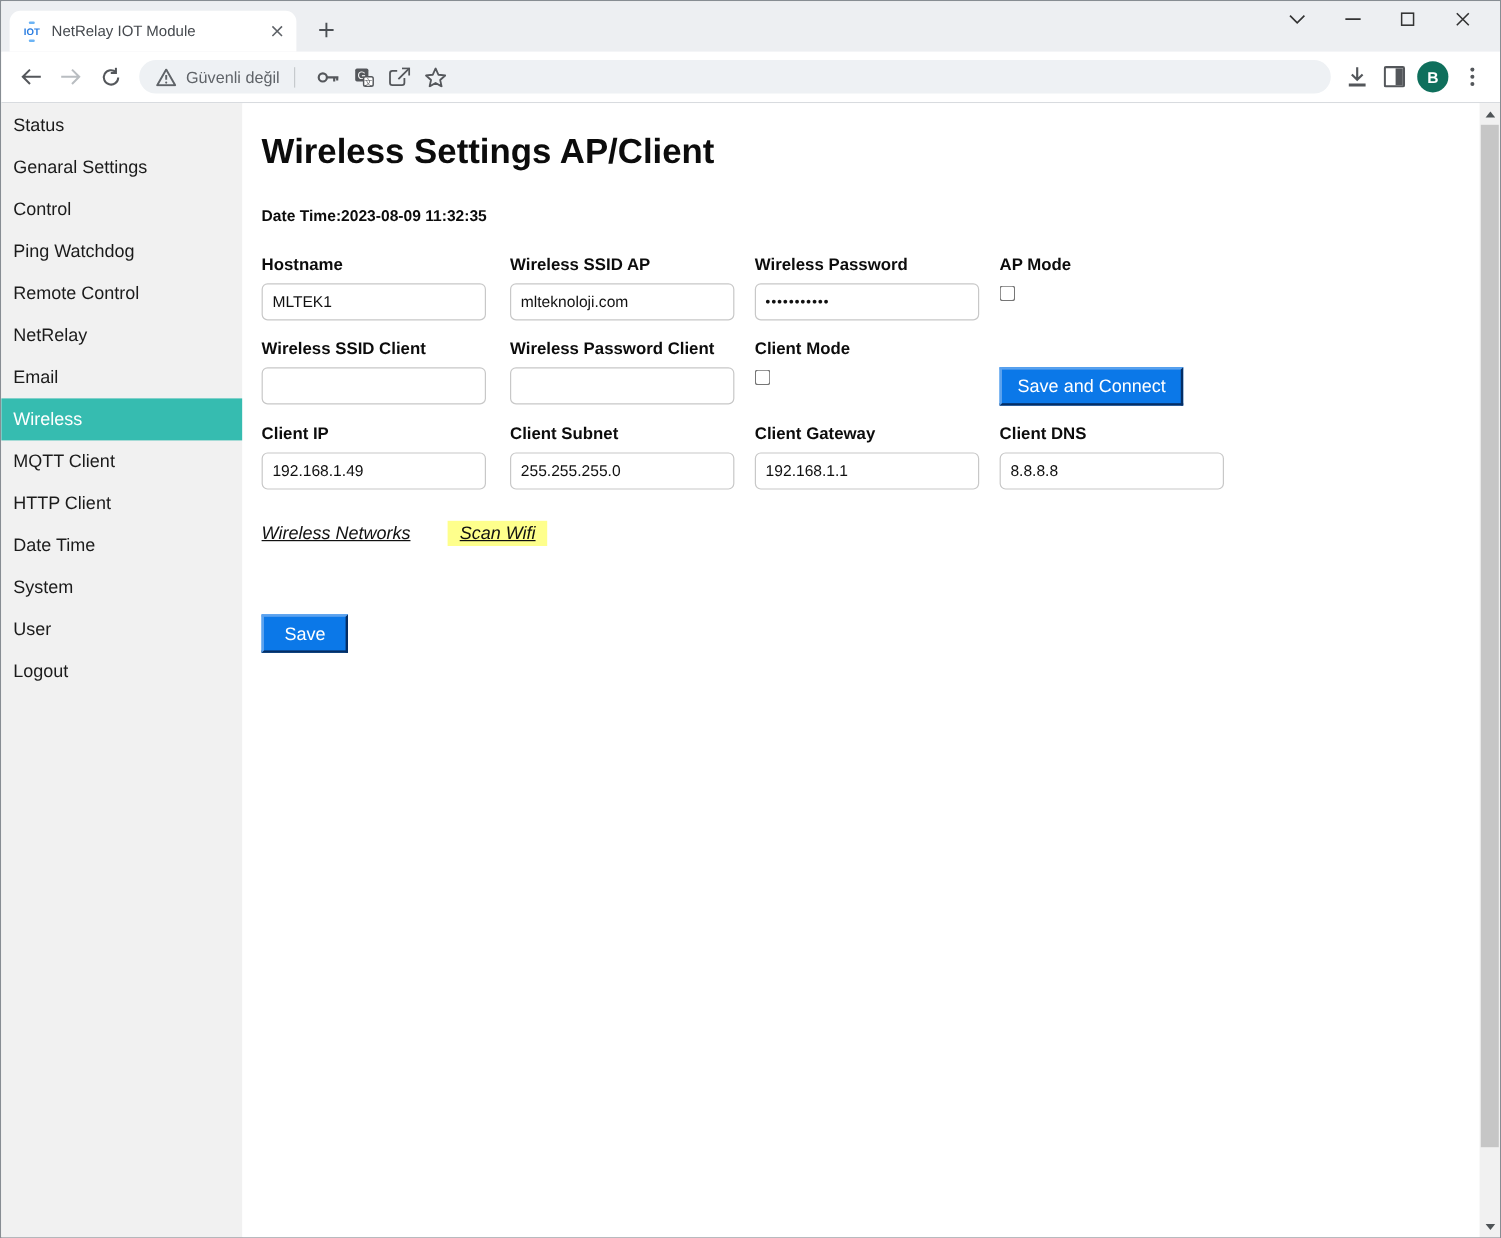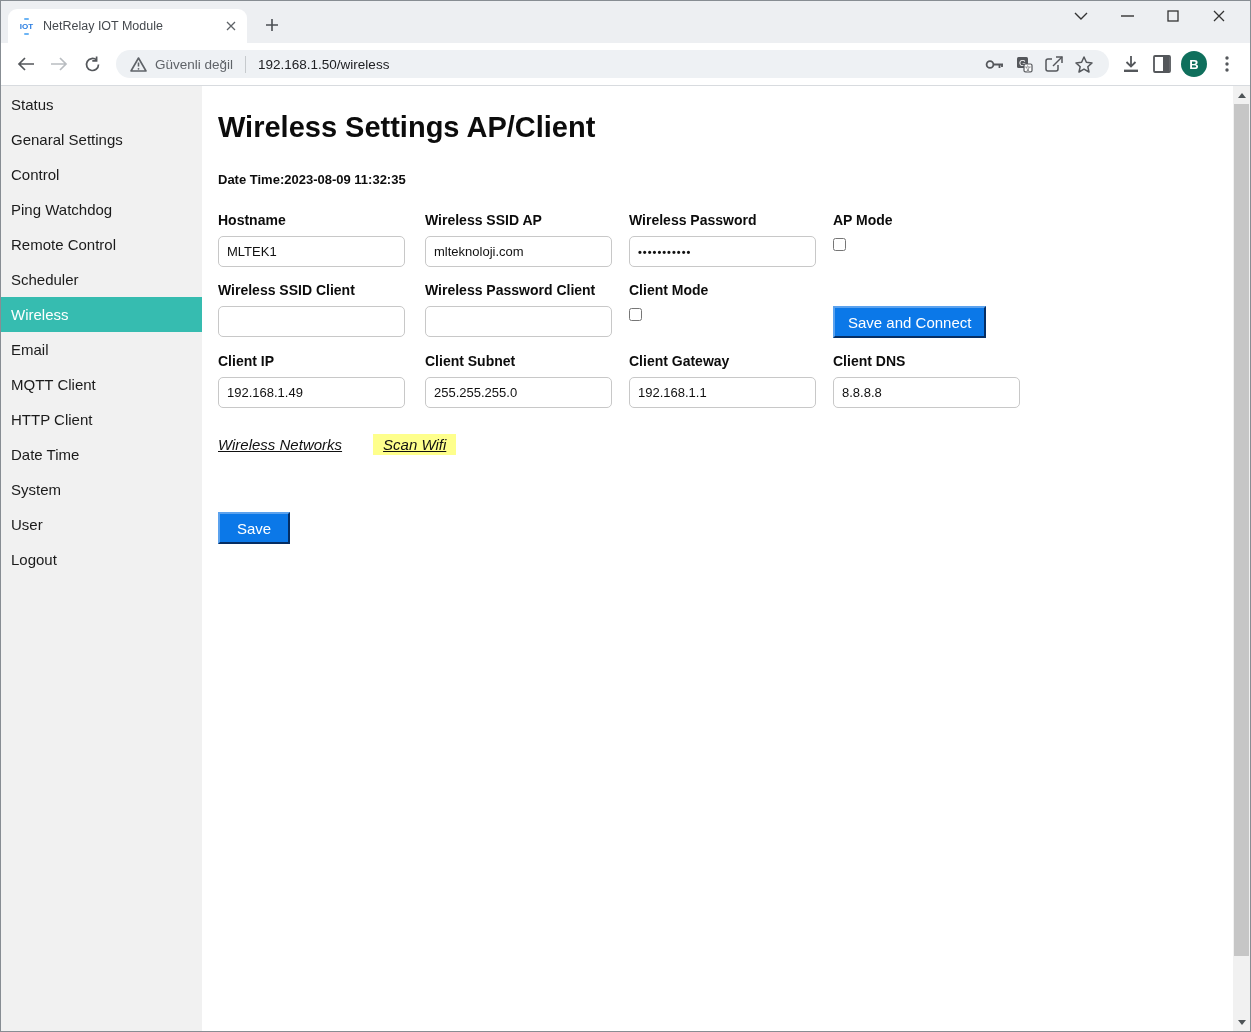--- a/index.html
+++ b/index.html
@@ -146,21 +146,20 @@
     <div class="omnibox">
       <span style="color:#5f6368;">
         <svg width="17" height="15" viewBox="0 0 17 15">
             <path d="M8.5 1 L16 14 H1 Z" fill="none" stroke="currentColor" stroke-width="1.6" stroke-linejoin="round"></path>
             <path d="M8.5 5.5 V9.5" stroke="currentColor" stroke-width="1.6"></path>
             <circle cx="8.5" cy="11.8" r="0.9" fill="currentColor"></circle>
           </svg>
       </span>
       <span class="sec-label">Güvenli değil</span>
       <span class="omni-sep"></span>
-      <span class="url">192.168.1.50/wireless</span>
 
       <span class="omni-icon">
         <svg width="19" height="11" viewBox="0 0 19 11">
             <circle cx="5" cy="5.5" r="3.4" fill="none" stroke="currentColor" stroke-width="1.8"></circle>
             <path d="M8.5 5.5 H18 M14.5 5.5 V9 M17 5.5 V8" stroke="currentColor" stroke-width="1.8"></path>
           </svg>
       </span>
       <span class="omni-icon">
         <svg width="17" height="17" viewBox="0 0 17 17">
             <rect x="1" y="1" width="11" height="11" rx="1.5" fill="currentColor"></rect>
@@ -207,23 +206,23 @@
     </div>
   </div>
 
   <div class="page">
     <div class="sidebar">
       <div class="side-item">Status</div>
       <div class="side-item">Genaral Settings</div>
       <div class="side-item">Control</div>
       <div class="side-item">Ping Watchdog</div>
       <div class="side-item">Remote Control</div>
-      <div class="side-item">Scheduler</div>
+      <div class="side-item">NetRelay</div>
+      <div class="side-item">Email</div>
       <div class="side-item active">Wireless</div>
-      <div class="side-item">Email</div>
       <div class="side-item">MQTT Client</div>
       <div class="side-item">HTTP Client</div>
       <div class="side-item">Date Time</div>
       <div class="side-item">System</div>
       <div class="side-item">User</div>
       <div class="side-item">Logout</div>
     </div>
 
     <div class="main">
       <div class="page-title">Wireless Settings AP/Client</div>

